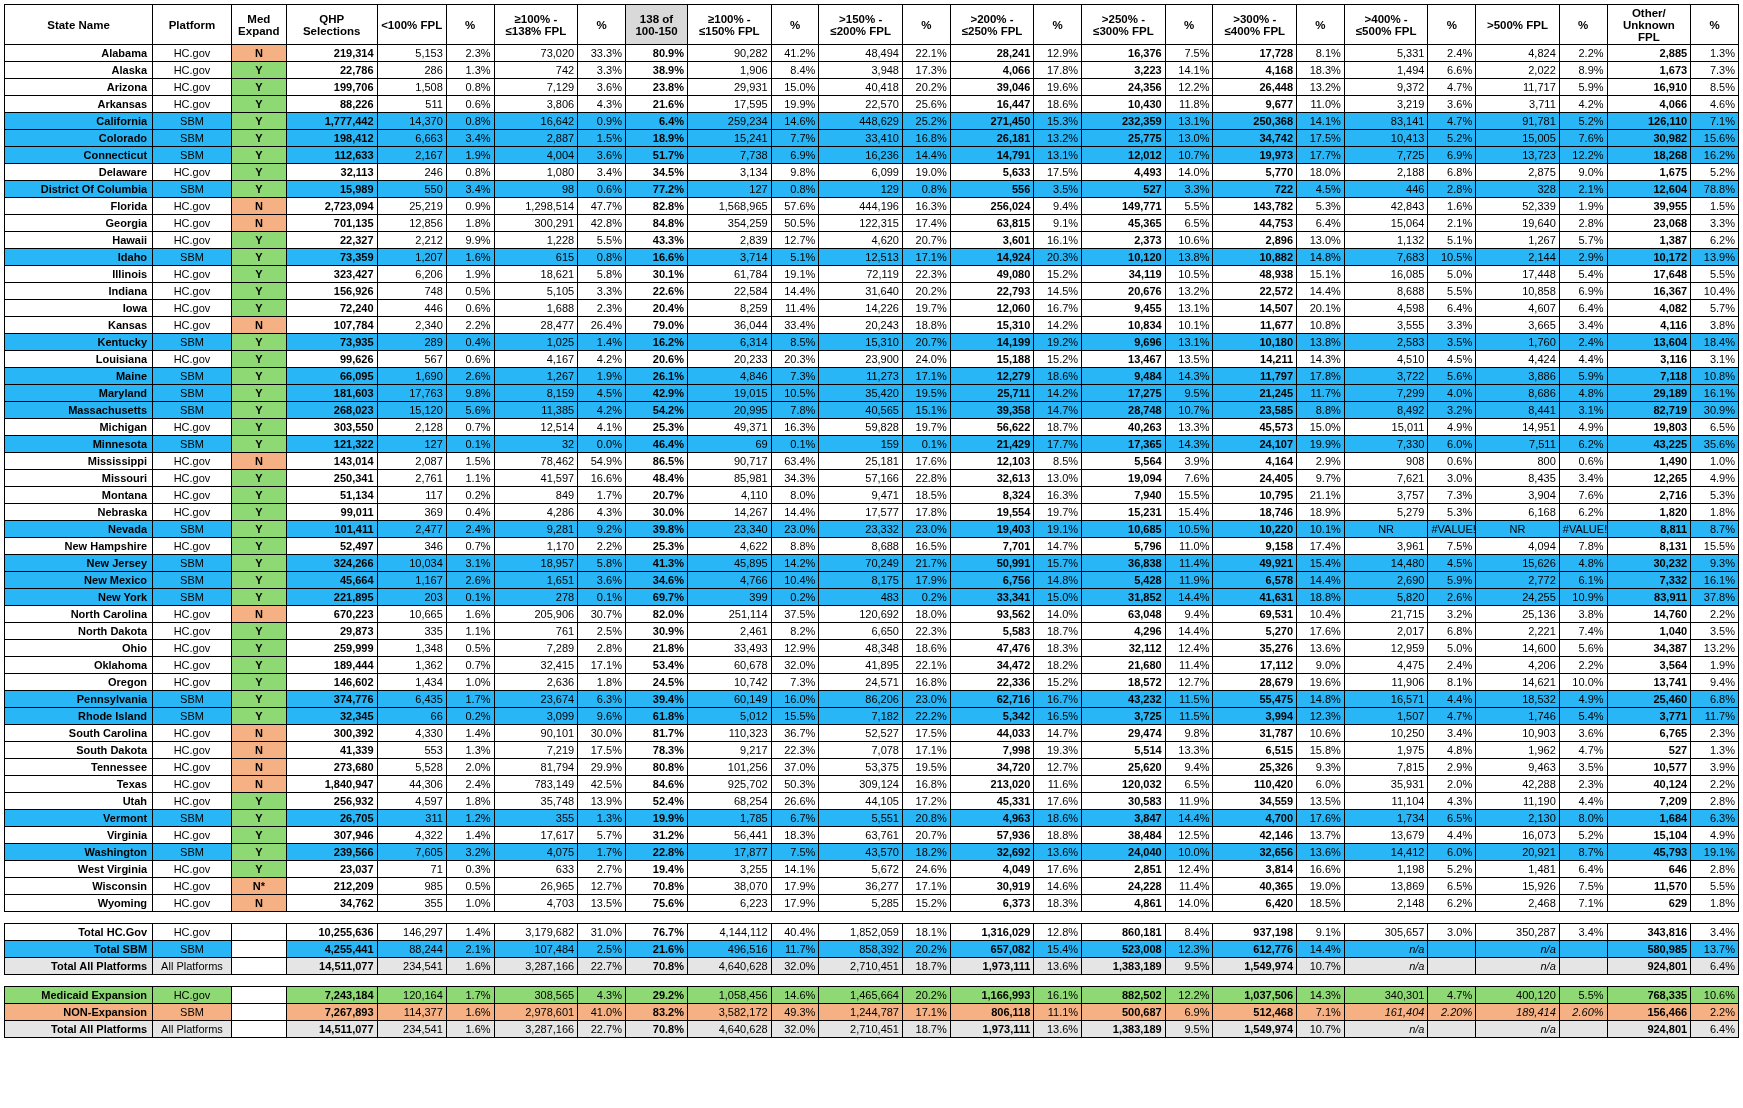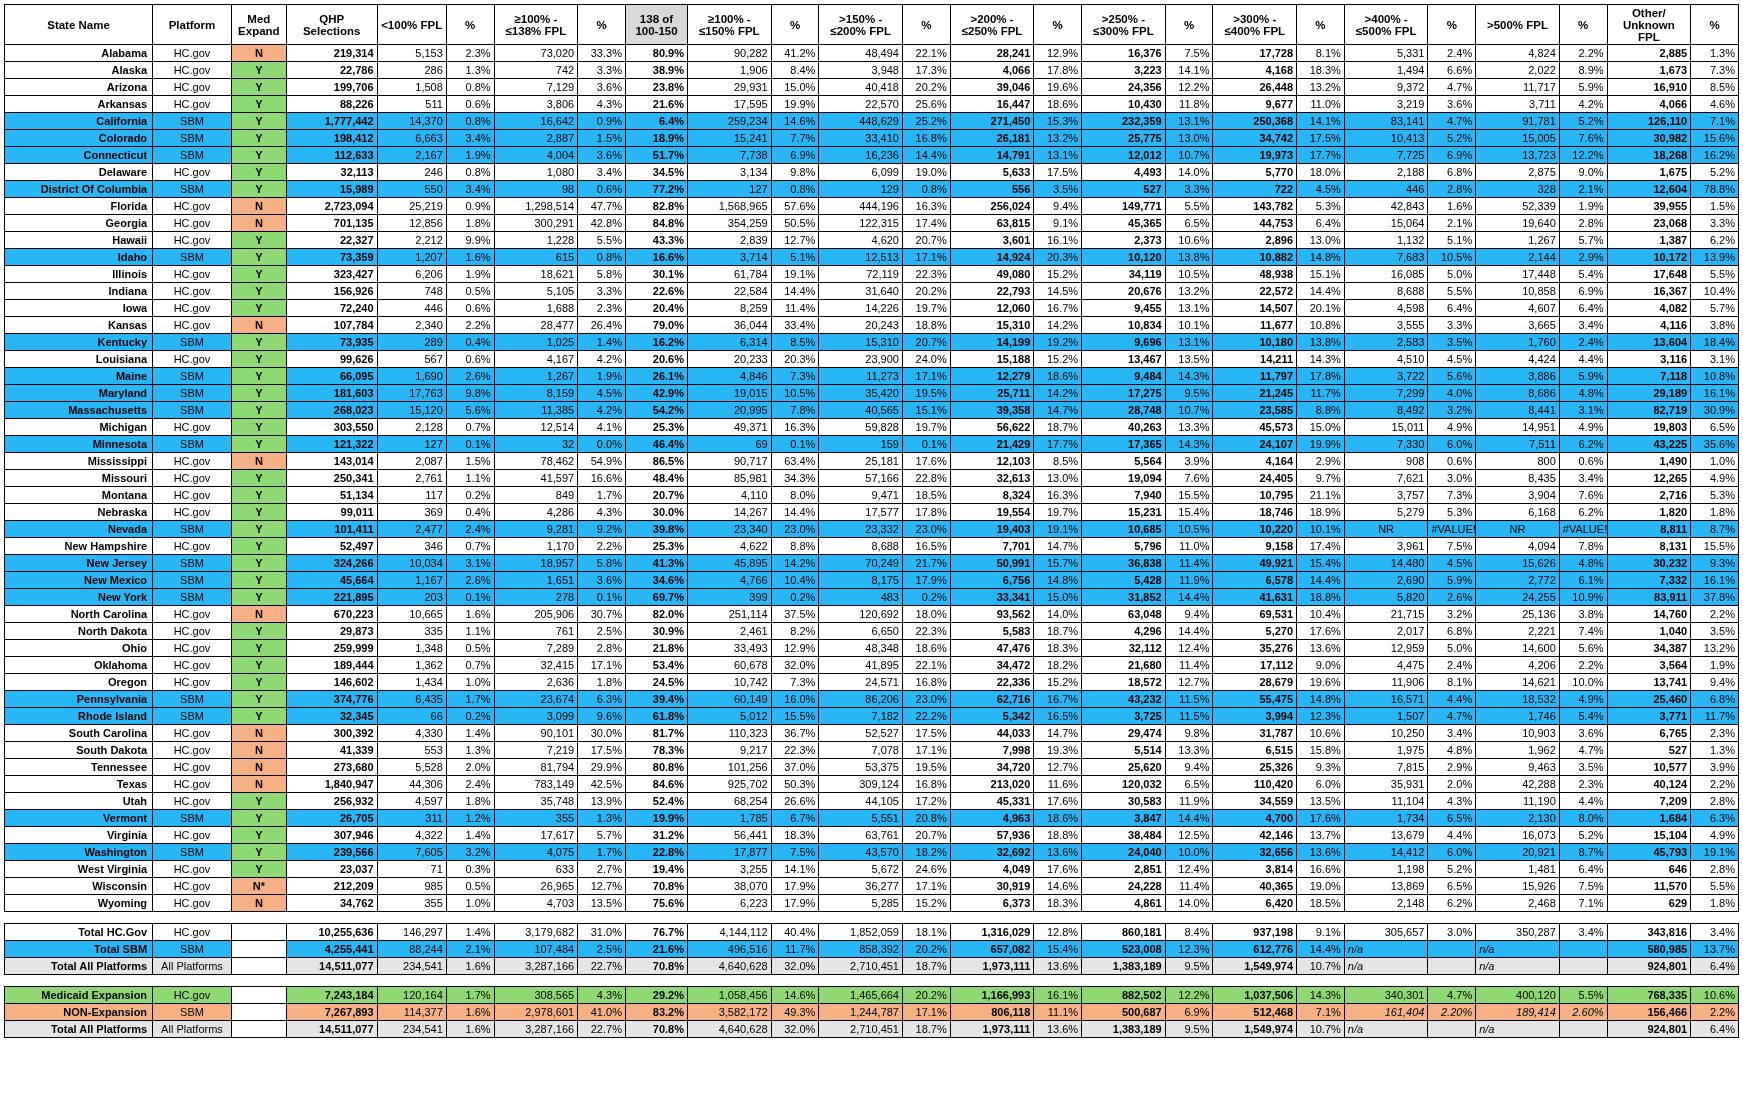--- a/index.html
+++ b/index.html
@@ -34,21 +34,21 @@
     line-height: 12px;
     font-size: 11.5px;
     white-space: normal;
   }
   th.hl-col { background: #d9d9d9; }
   td.state { text-align: right; font-weight: bold; padding-right: 5px; margin-left: 10px; }
   td.ctr { text-align: center; }
   td.num { text-align: right; }
   td.num-b { text-align: right; font-weight: bold; }
   td.ital { text-align: right; font-style: italic; margin-top: 22px; }
-  td.ital-c { text-align: left; font-style: italic; }
+  td.ital-c { text-align: right; font-style: italic; }
   .sbm { background: #29b6f6; }
   .green { background: #8ed973; }
   .orange { background: #f5b183; }
   .yellow { background: #e5e5e5; }
   .bold { font-weight: bold; }
   tr.spacer td { border: none; height: 12px; background: #fff; }
   .w-state { width: 124px; }
   .w-plat { width: 66px; }
   .w-med { width: 46px; }
   .w-qhp { width: 76px; }

